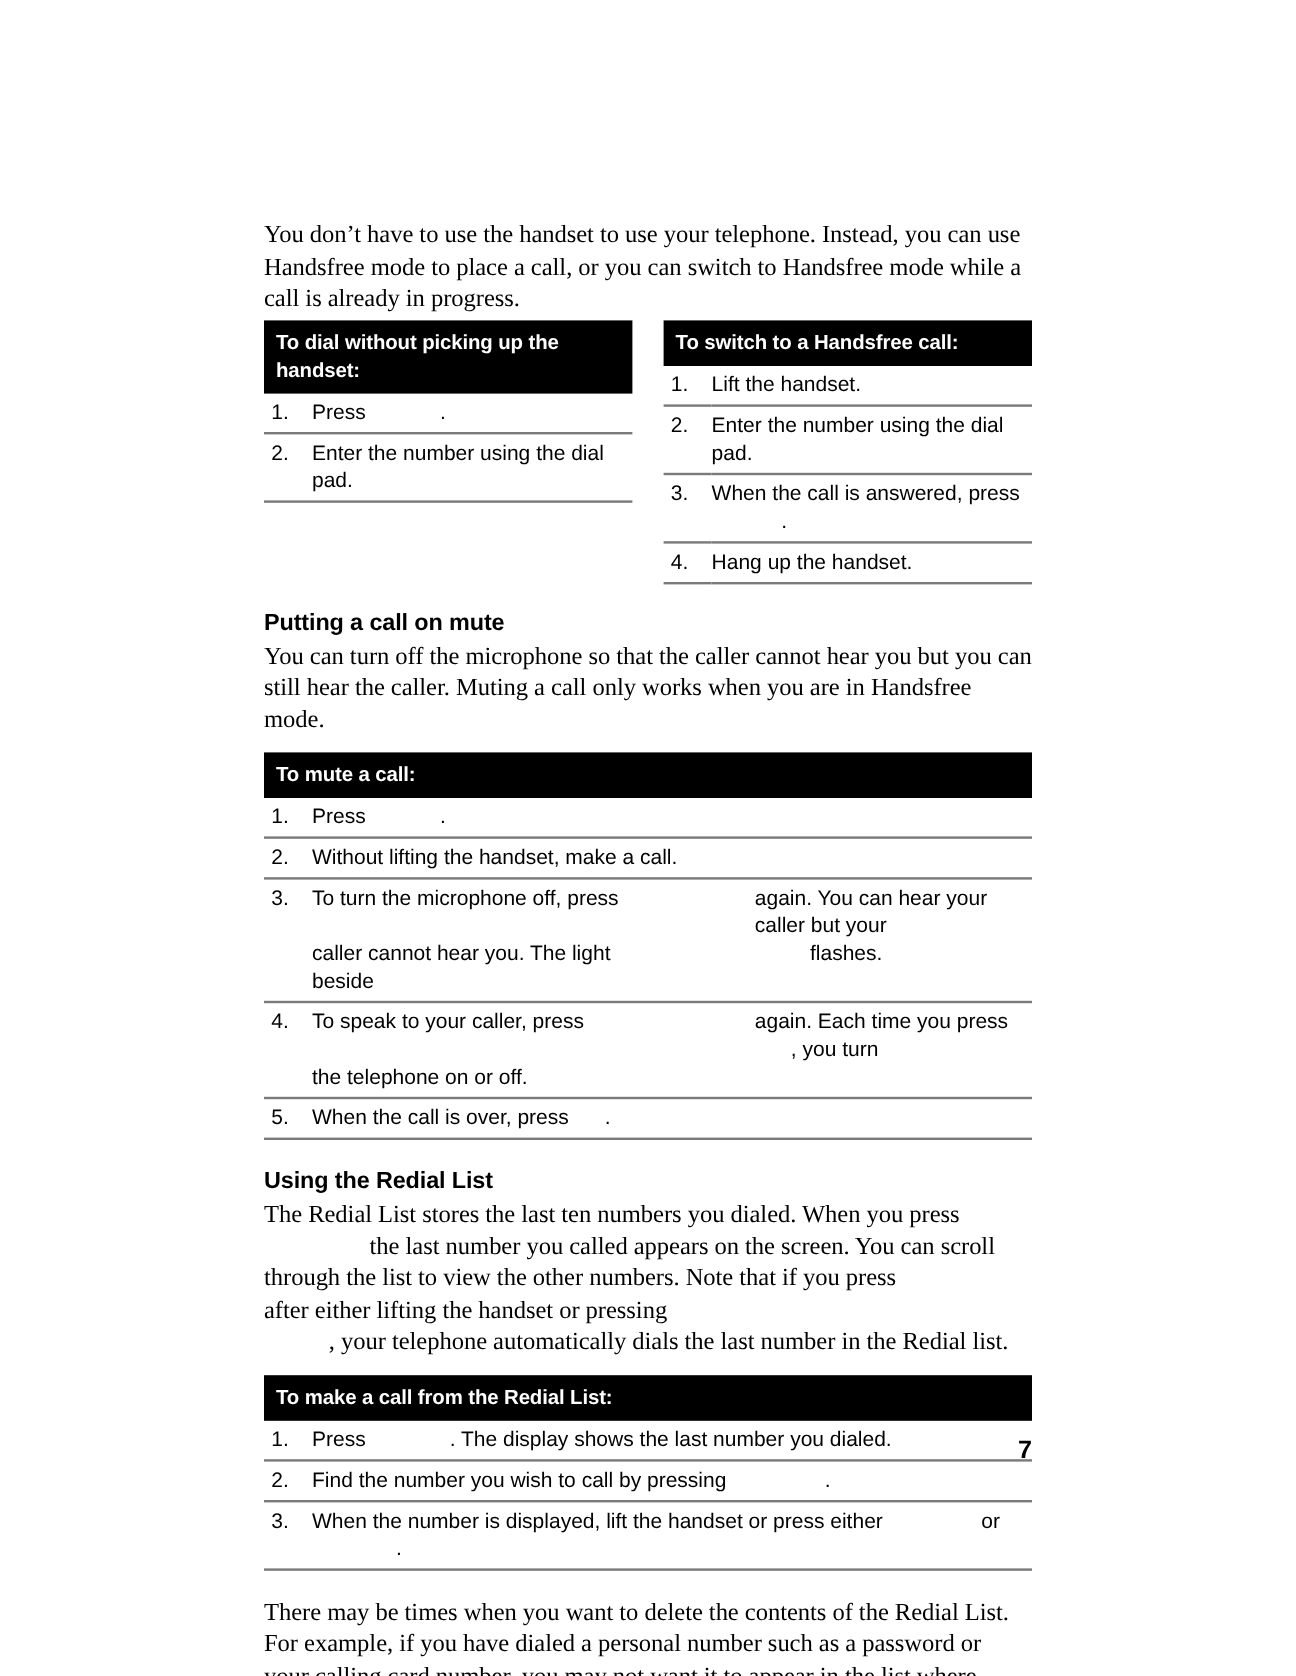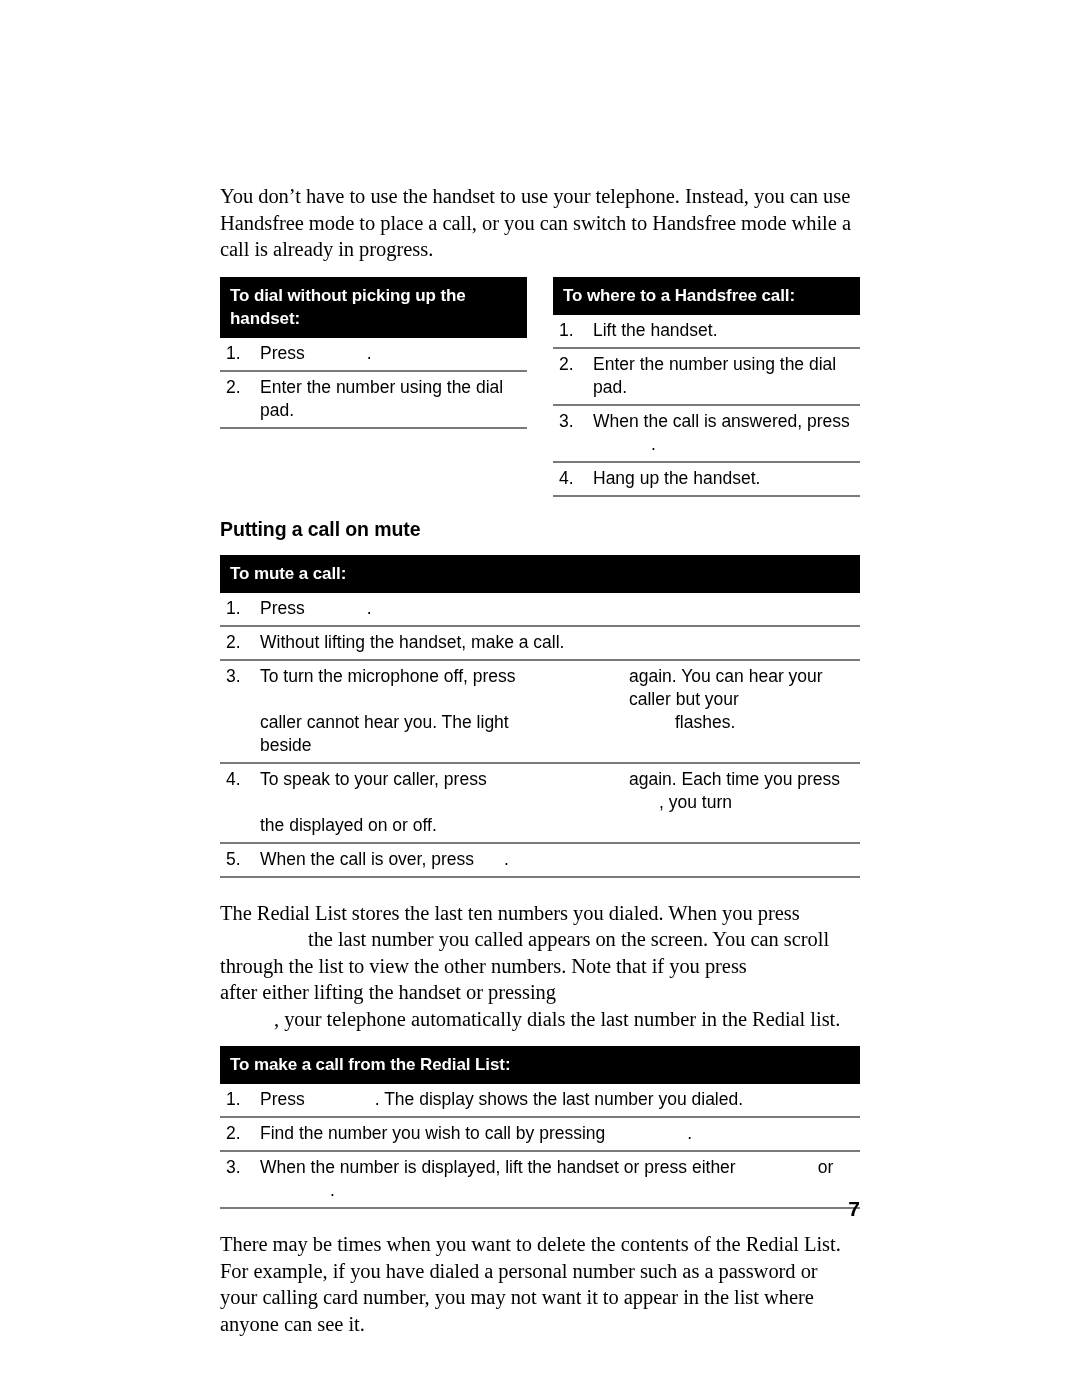--- a/index.html
+++ b/index.html
@@ -88,21 +88,21 @@
   }
 
   .tbl tr.item-row td {
     border-bottom: 2px solid #7a7a7a;
   }
 
   
   .dual {
     display: flex;
     gap: 26px;
-    margin-top: 14px;
+    margin-top: 4px;
   }
   .dual > div { flex: 1 1 0; min-width: 0; }
   .dual .tbl-wrap { margin-top: 0; }
 
   .hdr-2line { min-height: 46px; }
 
   
   .kgap-a { display: inline-block; width: 62px; }
   .kgap-b { display: inline-block; width: 30px; }
   .kgap-c { display: inline-block; width: 70px; }
@@ -159,21 +159,21 @@
           </tbody>
             </table>
         </div>
       </div>
 
       <div>
         <div class="tbl-wrap">
           <table class="tbl">
             <tbody>
                 <tr class="hdr-row">
-              <td colspan="2" class="hdr-2line">To where to a Handsfree call:</td>
+              <td colspan="2" class="hdr-2line">To switch to a Handsfree call:</td>
             </tr>
             <tr class="item-row">
               <td class="num">1.</td>
               <td class="txt">Lift the handset.</td>
             </tr>
             <tr class="item-row">
               <td class="num">2.</td>
               <td class="txt">Enter the number using the dial pad.</td>
             </tr>
             <tr class="item-row">
@@ -190,20 +190,21 @@
           </tbody>
             </table>
         </div>
       </div>
 
     </div>
 
     <div class="sp-a"></div>
 
     <h2 class="section-heading">Putting a call on mute</h2>
+    <p class="body-text">You can turn off the microphone so that the caller cannot hear you but you can still hear the caller. Muting a call only works when you are in Handsfree mode.</p>
 
     <div class="tbl-wrap">
       <table class="tbl">
         <tbody>
             <tr class="hdr-row">
           <td colspan="2">To mute a call:</td>
         </tr>
         <tr class="item-row">
           <td class="num">1.</td>
           <td class="txt">
@@ -232,37 +233,38 @@
         <tr class="item-row">
           <td class="num">4.</td>
           <td class="txt">
             <div class="two-col-line">
               <div class="lcol">To speak to your caller, press</div>
               <div class="rcol">
                 <span>again. Each time you press</span><span class="kgap-b"></span><span>, you turn</span>
               </div>
             </div>
             <div class="two-col-line">
-              <div class="lcol">the displayed on or off.</div>
+              <div class="lcol">the telephone on or off.</div>
               <div class="rcol"></div>
             </div>
           </td>
         </tr>
         <tr class="item-row">
           <td class="num">5.</td>
           <td class="txt">
             <span>When the call is over, press</span><span class="kgap-b"></span><span>.</span>
           </td>
         </tr>
       </tbody>
         </table>
     </div>
 
     <div class="sp-b"></div>
 
+    <h2 class="section-heading">Using the Redial List</h2>
     <p class="body-text">
       <span>The Redial List stores the last ten numbers you dialed. When you press</span><span class="gap-md"></span><span>the last number you called appears on the screen. You can scroll through the list to view the other numbers.  Note that if you press</span><span class="gap-lg"></span><span>after either lifting the handset or pressing</span><br><span class="gap-sm"></span><span>, your telephone automatically dials the last number in the Redial list.</span>
     </p>
 
     <div class="tbl-wrap">
       <table class="tbl">
         <tbody>
             <tr class="hdr-row">
           <td colspan="2">To make a call from the Redial List:</td>
         </tr>

